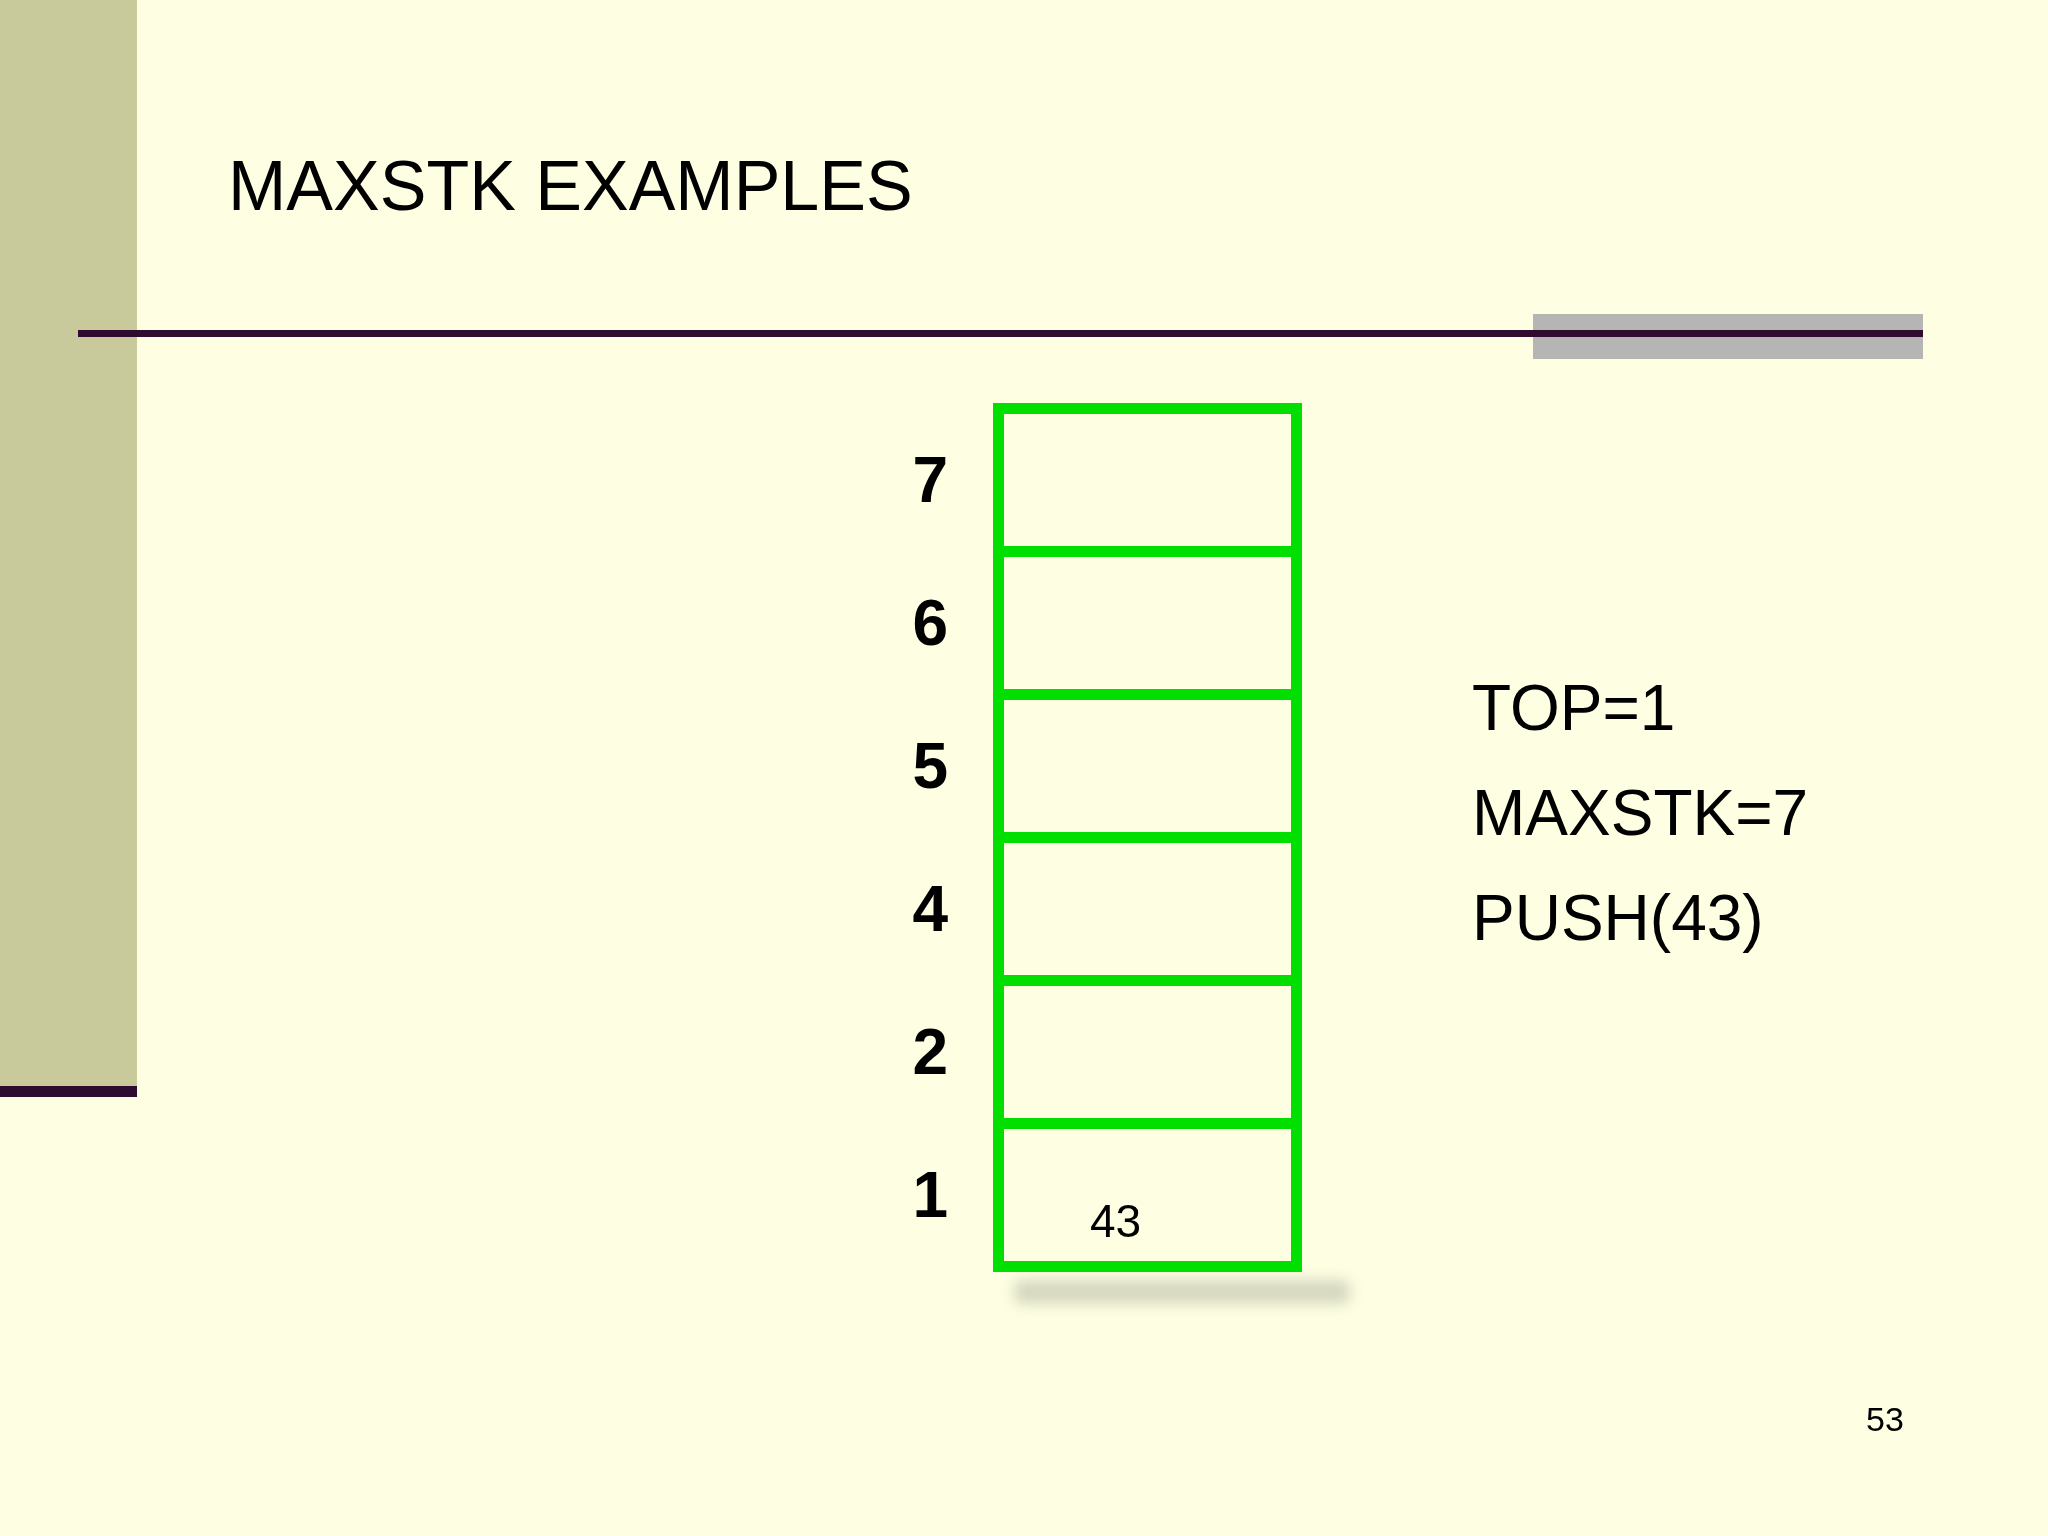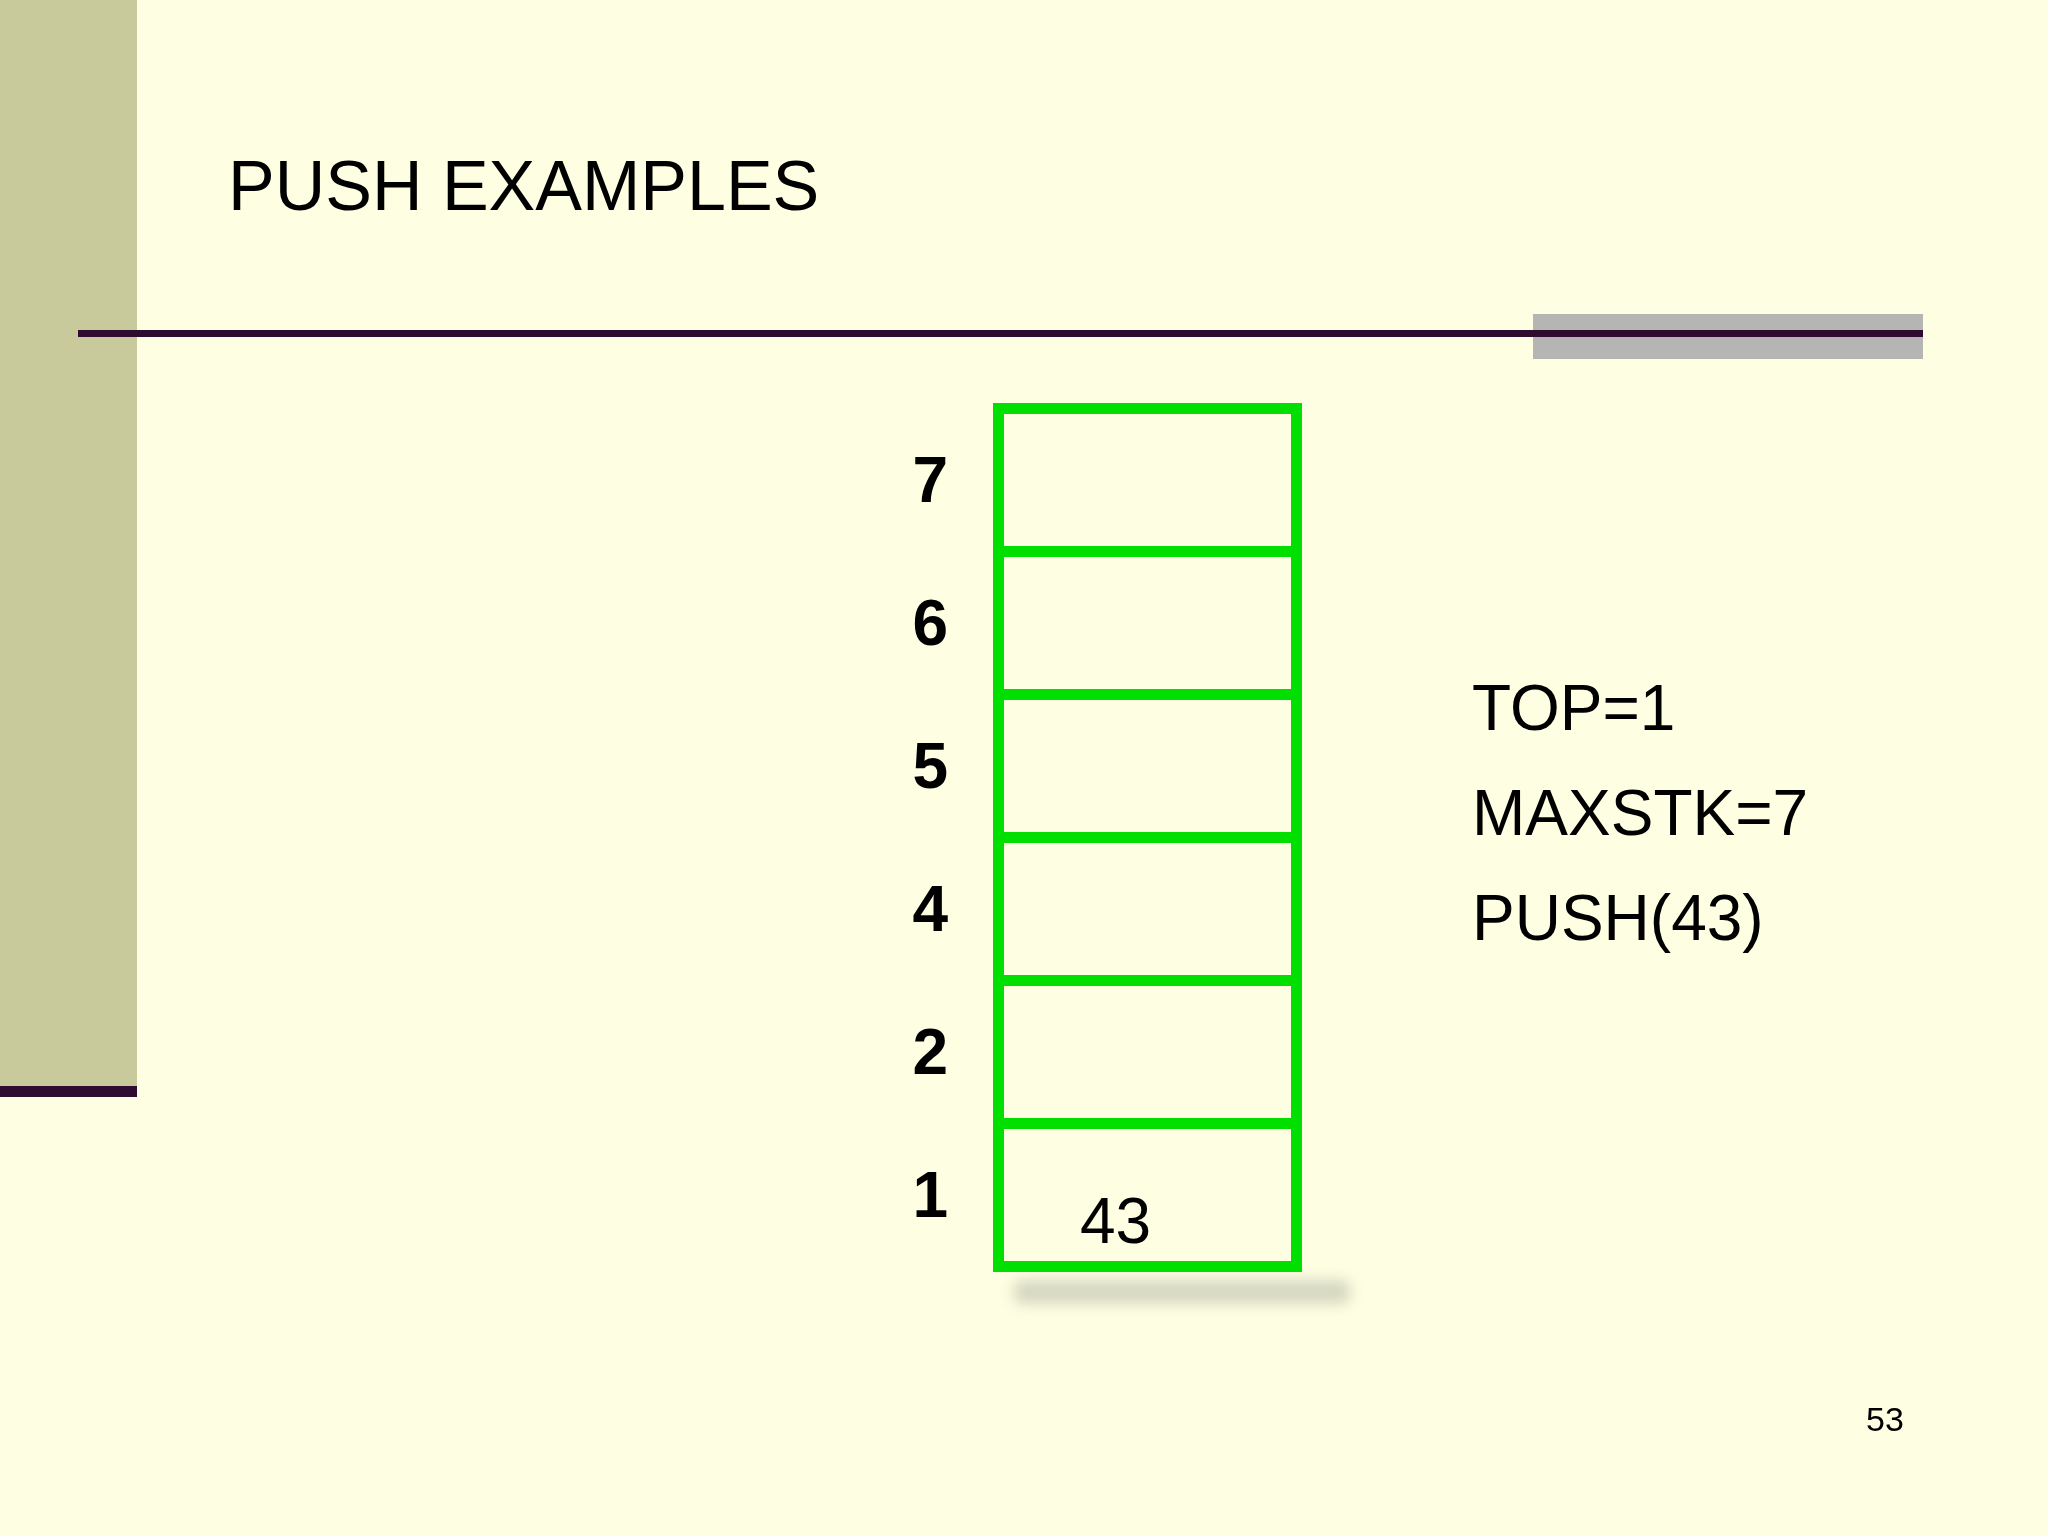--- a/index.html
+++ b/index.html
@@ -73,21 +73,21 @@
   .stack-row:last-child { border-bottom: 0; }
   .cell-index {
     position: absolute;
     right: calc(100% + 56px);
     top: 50%;
     transform: translateY(-50%);
     font-size: 64px;
     font-weight: 700;
   }
   .cell-value {
-    font-size: 64px;
+    font-size: 46px;
     transform: translate(-32px, 26px);
   }
 
   
   .annotations {
     position: absolute;
     left: 1472px; top: 676px;
   }
   .ann-line {
     font-size: 64px;
@@ -103,21 +103,21 @@
   }
 </style>
 </head>
 <body>
 
 <div class="side-band"></div>
 <div class="side-band-underline"></div>
 <div class="gray-bar"></div>
 <div class="rule"></div>
 
-<h1 class="title" style="margin:0; font-weight:400;">PUSH EXAMPLES</h1>
+<h1 class="title" style="margin:0; font-weight:400;">MAXSTK EXAMPLES</h1>
 
 <div class="stack-shadow"></div>
 <div class="stack">
     <div class="stack-row">
       <div class="cell-index">7</div>
       <div class="cell-value"></div>
     </div>
     <div class="stack-row">
       <div class="cell-index">6</div>
       <div class="cell-value"></div>

